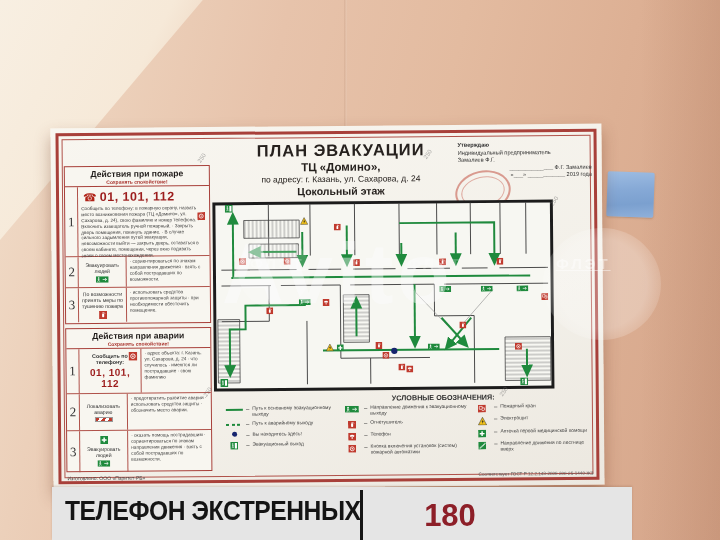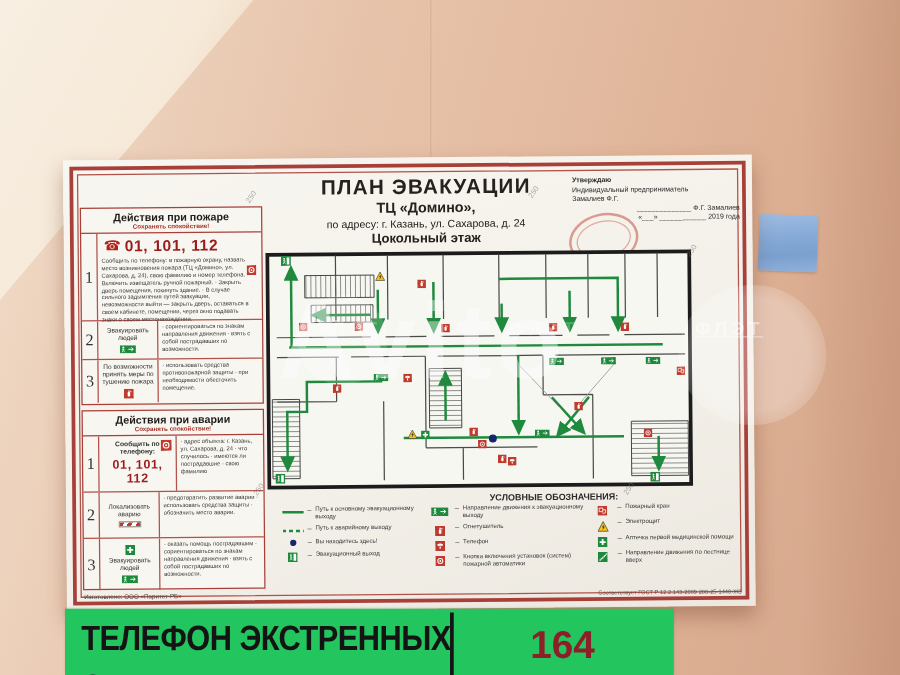--- a/index.html
+++ b/index.html
@@ -87,21 +87,21 @@
   
   .wm-brand { position:absolute; left:222px; top:224px; font-size:86px; font-weight:bold;
     color:rgba(252,252,254,.42); letter-spacing:4px; pointer-events:none; }
   .wm-circle1 { position:absolute; left:543px; top:228px; width:118px; height:112px; border-radius:50%;
     background:radial-gradient(circle,rgba(255,255,255,.30) 55%,rgba(255,255,255,.12) 75%,transparent 80%); }
   .wm-circle2 { position:absolute; left:238px; top:236px; width:72px; height:72px; border-radius:50%;
     background:rgba(255,255,255,.16); }
   .wm-row { position:absolute; font-size:15px; font-weight:bold; color:rgba(255,255,255,.45); letter-spacing:3px;text-decoration:underline; }
 
   
-  .bottom-sign { position:absolute; left:52px; top:487px; width:487px; height:53px; background:#22c55e;
+  .bottom-sign { position:absolute; left:52px; top:487px; width:580px; height:53px; background:#e5e5e5;
     overflow:hidden; box-shadow:0 -1px 2px rgba(100,60,40,.2); }
   .bs-text { position:absolute; left:13px; top:5px; color:#141414; font-weight:bold;
     font-size:28px; line-height:1.38; transform:scaleX(.88); transform-origin:left top; letter-spacing:-0.5px; }
   .bs-div { position:absolute; left:308px; top:3px; width:3px; height:50px; background:#151515; }
   .bs-num { position:absolute; left:318px; top:11px; width:160px; text-align:center;
     font-size:31px; font-weight:bold; color:#8d1f28; }
 </style>
 </head>
 <body>
 
@@ -471,14 +471,14 @@
 <span class="wm-row" style="left:250px;top:255px;opacity:.55">ФЛЭТ</span>
 <span class="wm-row" style="left:408px;top:255px;opacity:.5">ФЛЭТ</span>
 <span class="wm-row" style="left:556px;top:255px">ФЛЭТ</span>
 
 <div class="bottom-sign">
   <div class="bs-text">
     <div>ТЕЛЕФОН ЭКСТРЕННЫХ</div>
     <div>СЛУЖБ</div>
   </div>
   <div class="bs-div"></div>
-  <div class="bs-num">164</div>
+  <div class="bs-num">180</div>
 </div>
 
 </body></html>

